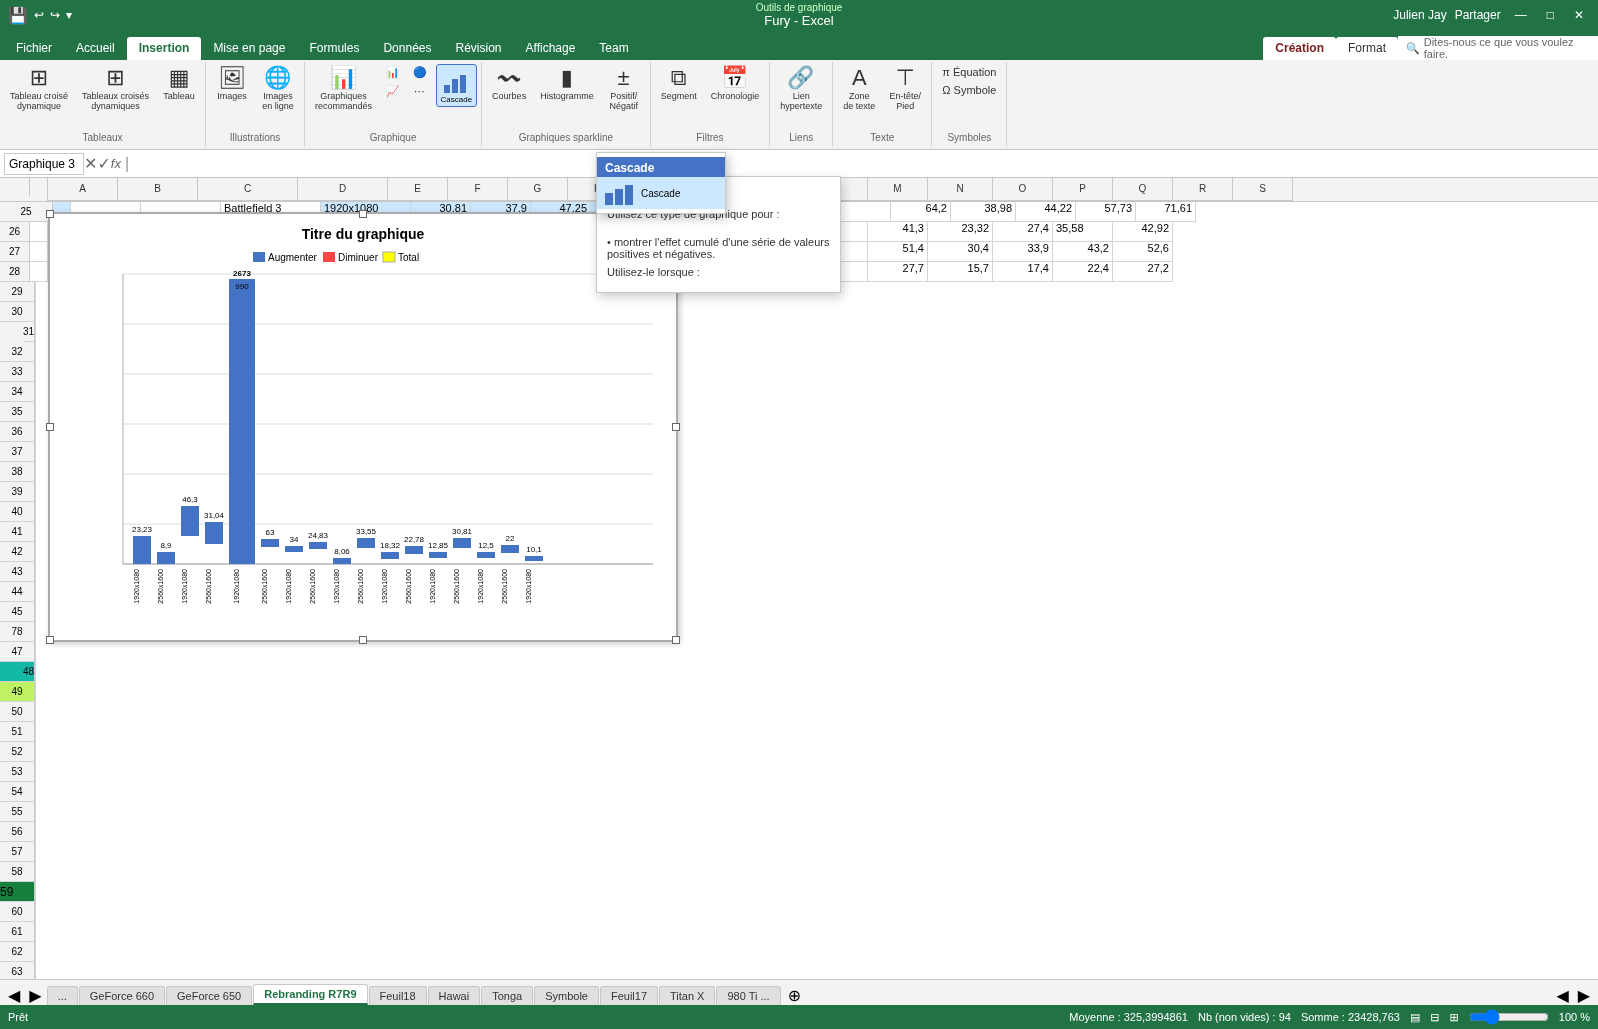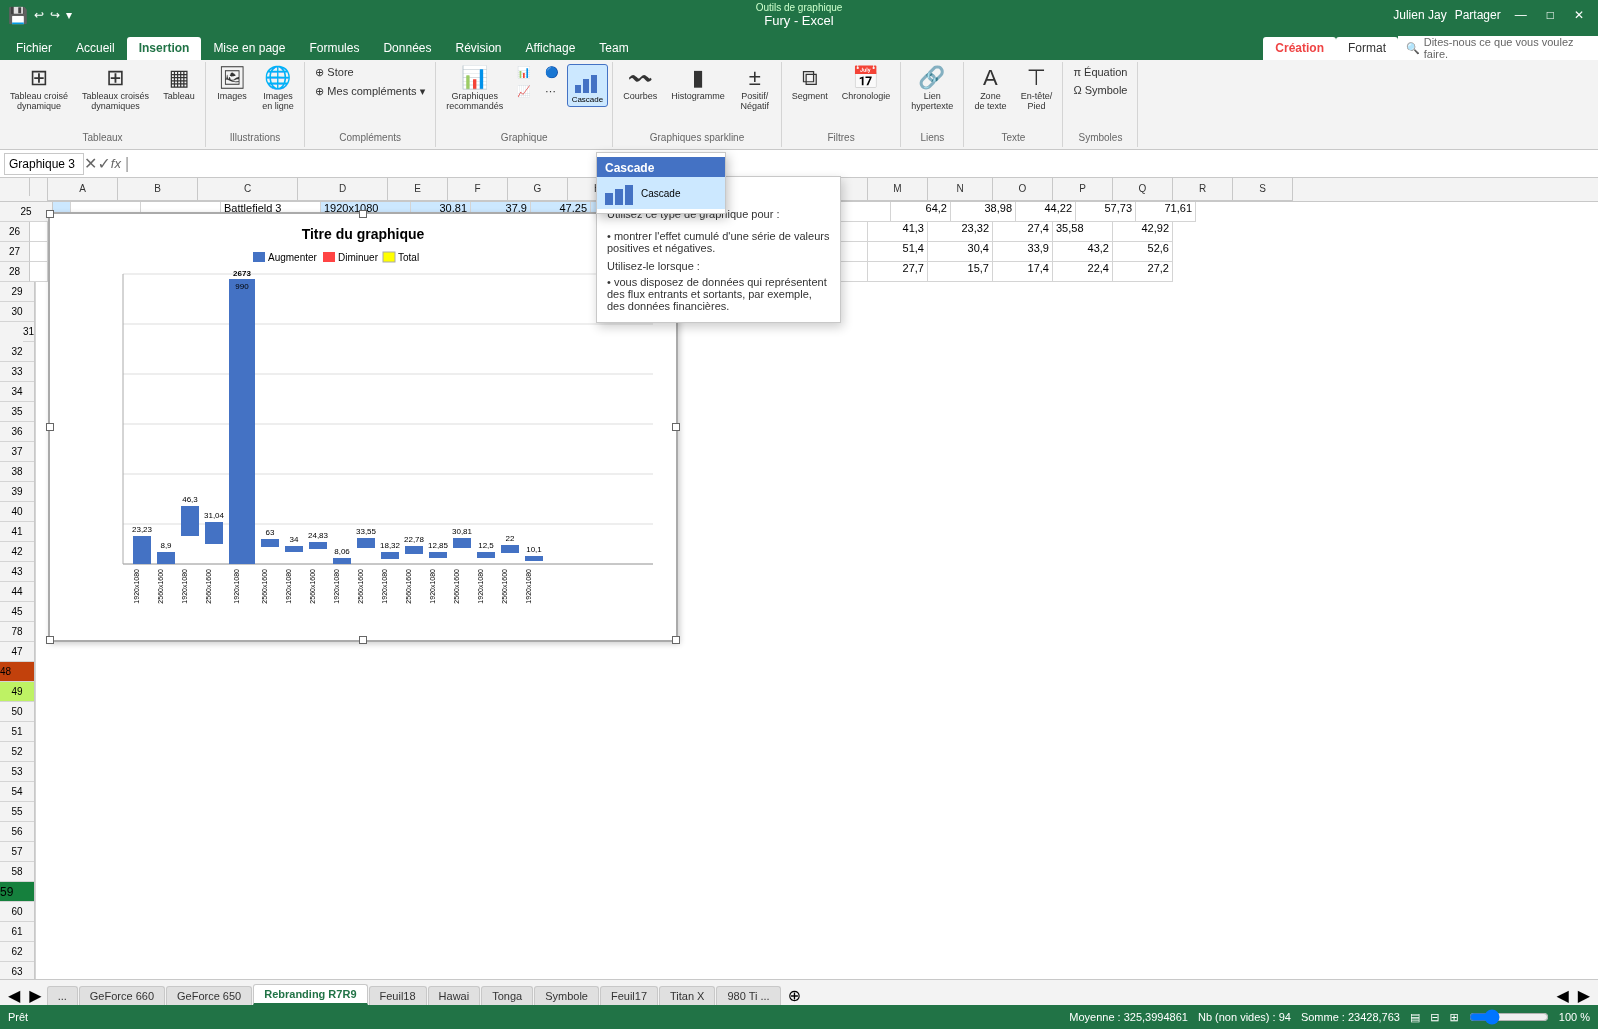--- a/index.html
+++ b/index.html
@@ -204,21 +204,21 @@
   <div class="ribbon-tab">Fichier</div>
   <div class="ribbon-tab">Accueil</div>
   <div class="ribbon-tab active">Insertion</div>
   <div class="ribbon-tab">Mise en page</div>
   <div class="ribbon-tab">Formules</div>
   <div class="ribbon-tab">Données</div>
   <div class="ribbon-tab">Révision</div>
   <div class="ribbon-tab">Affichage</div>
   <div class="ribbon-tab">Team</div>
   <div style="flex:1;"></div>
-  <div class="ribbon-tab" style="color:#ef4444;background:white;font-weight:600;">Création</div>
+  <div class="ribbon-tab" style="color:#7f1d1d;background:white;font-weight:600;">Création</div>
   <div class="ribbon-tab" style="color:#333;background:white;">Format</div>
   <div style="width:200px;background:white;display:flex;align-items:center;padding:0 8px;font-size:11px;color:#666;">
     <span>🔍</span>
     <span style="margin-left:4px;">Dites-nous ce que vous voulez faire.</span>
   </div>
 </div>
 
 <div class="ribbon">
 
   <div class="ribbon-group">
@@ -249,27 +249,20 @@
       </div>
       <div class="ribbon-btn">
         <span class="icon">🌐</span>
         <span style="font-size:9px;">Images</span>
         <span style="font-size:9px;">en ligne</span>
       </div>
     </div>
     <div class="ribbon-group-label">Illustrations</div>
   </div>
 
-  <div class="ribbon-group">
-    <div class="ribbon-group-content" style="flex-direction:column;">
-      <div class="ribbon-btn-sm">⊕ Store</div>
-      <div class="ribbon-btn-sm">⊕ Mes compléments ▾</div>
-    </div>
-    <div class="ribbon-group-label">Compléments</div>
-  </div>
 
   <div class="ribbon-group">
     <div class="ribbon-group-content">
       <div class="ribbon-btn">
         <span class="icon">📊</span>
         <span style="font-size:9px;">Graphiques</span>
         <span style="font-size:9px;">recommandés</span>
       </div>
       <div style="display:flex;flex-direction:column;gap:2px;">
         <div class="ribbon-btn-sm">
@@ -665,21 +658,21 @@
           <div style="height:20px;min-height:20px;border-bottom:1px solid #d4d4d4;text-align:center;font-size:10px;line-height:20px;background:#f3f3f3;">38</div>
           <div style="height:20px;min-height:20px;border-bottom:1px solid #d4d4d4;text-align:center;font-size:10px;line-height:20px;background:#f3f3f3;">39</div>
           <div style="height:20px;min-height:20px;border-bottom:1px solid #d4d4d4;text-align:center;font-size:10px;line-height:20px;background:#f3f3f3;">40</div>
           <div style="height:20px;min-height:20px;border-bottom:1px solid #d4d4d4;text-align:center;font-size:10px;line-height:20px;background:#f3f3f3;">41</div>
           <div style="height:20px;min-height:20px;border-bottom:1px solid #d4d4d4;text-align:center;font-size:10px;line-height:20px;background:#f3f3f3;">42</div>
           <div style="height:20px;min-height:20px;border-bottom:1px solid #d4d4d4;text-align:center;font-size:10px;line-height:20px;background:#f3f3f3;">43</div>
           <div style="height:20px;min-height:20px;border-bottom:1px solid #d4d4d4;text-align:center;font-size:10px;line-height:20px;background:#f3f3f3;">44</div>
           <div style="height:20px;min-height:20px;border-bottom:1px solid #d4d4d4;text-align:center;font-size:10px;line-height:20px;background:#f3f3f3;">45</div>
           <div style="height:20px;min-height:20px;border-bottom:1px solid #d4d4d4;text-align:center;font-size:10px;line-height:20px;background:#f3f3f3;">78</div>
           <div style="height:20px;min-height:20px;border-bottom:1px solid #d4d4d4;text-align:center;font-size:10px;line-height:20px;background:#f3f3f3;">47</div>
-          <div style="height:20px;min-height:20px;border-bottom:1px solid #d4d4d4;text-align:left;font-size:10px;line-height:20px;background:#c2410c;">48</div>
+          <div style="height:20px;min-height:20px;border-bottom:1px solid #d4d4d4;text-align:right;font-size:10px;line-height:20px;background:#14b8a6;">48</div>
           <div style="height:20px;min-height:20px;border-bottom:1px solid #d4d4d4;text-align:center;font-size:10px;line-height:20px;background:#bef264;">49</div>
           <div style="height:20px;min-height:20px;border-bottom:1px solid #d4d4d4;text-align:center;font-size:10px;line-height:20px;background:#f3f3f3;">50</div>
           <div style="height:20px;min-height:20px;border-bottom:1px solid #d4d4d4;text-align:center;font-size:10px;line-height:20px;background:#f3f3f3;">51</div>
           <div style="height:20px;min-height:20px;border-bottom:1px solid #d4d4d4;text-align:center;font-size:10px;line-height:20px;background:#f3f3f3;">52</div>
           <div style="height:20px;min-height:20px;border-bottom:1px solid #d4d4d4;text-align:center;font-size:10px;line-height:20px;background:#f3f3f3;">53</div>
           <div style="height:20px;min-height:20px;border-bottom:1px solid #d4d4d4;text-align:center;font-size:10px;line-height:20px;background:#f3f3f3;">54</div>
           <div style="height:20px;min-height:20px;border-bottom:1px solid #d4d4d4;text-align:center;font-size:10px;line-height:20px;background:#f3f3f3;">55</div>
           <div style="height:20px;min-height:20px;border-bottom:1px solid #d4d4d4;text-align:center;font-size:10px;line-height:20px;background:#f3f3f3;">56</div>
           <div style="height:20px;min-height:20px;border-bottom:1px solid #d4d4d4;text-align:center;font-size:10px;line-height:20px;background:#f3f3f3;">57</div>
           <div style="height:20px;min-height:20px;border-bottom:1px solid #d4d4d4;text-align:center;font-size:10px;line-height:20px;background:#f3f3f3;">58</div>
@@ -705,24 +698,23 @@
       <rect x="0" y="12" width="8" height="12" fill="#4472C4"></rect>
       <rect x="10" y="8" width="8" height="16" fill="#4472C4"></rect>
       <rect x="20" y="4" width="8" height="20" fill="#4472C4"></rect>
     </svg>
     <span style="font-size:10px;">Cascade</span>
   </div>
 </div>
 
 <div style="position:fixed;top:176px;left:596px;background:white;border:1px solid #c8c8c8;box-shadow:2px 4px 10px rgba(0,0,0,0.2);z-index:400;width:245px;padding:10px;">
   <div style="font-weight:bold;font-size:13px;margin-bottom:6px;">Cascade</div>
-  <p style="font-size:11px;margin-bottom:10px;color:#333;">Utilisez ce type de graphique pour :</p>
+  <p style="font-size:11px;margin-bottom:16px;color:#333;">Utilisez ce type de graphique pour :</p>
   <p style="font-size:11px;margin-bottom:6px;color:#333;">• montrer l'effet cumulé d'une série de valeurs positives et négatives.</p>
   <p style="font-size:11px;margin-bottom:4px;color:#333;">Utilisez-le lorsque :</p>
-  <p style="font-size:11px;color:#333;">• vous disposez de données qui représentent des flux entrants et sortants, par exemple, des données financières.</p>
 </div>
 
 <div class="sheet-tabs" style="position:fixed;bottom:24px;width:1598px;">
   <span style="cursor:pointer;padding:0 4px;">◀</span>
   <span style="cursor:pointer;padding:0 4px;">▶</span>
   <div class="sheet-tab">...</div>
   <div class="sheet-tab">GeForce 660</div>
   <div class="sheet-tab">GeForce 650</div>
   <div class="sheet-tab active">Rebranding R7R9</div>
   <div class="sheet-tab">Feuil18</div>

